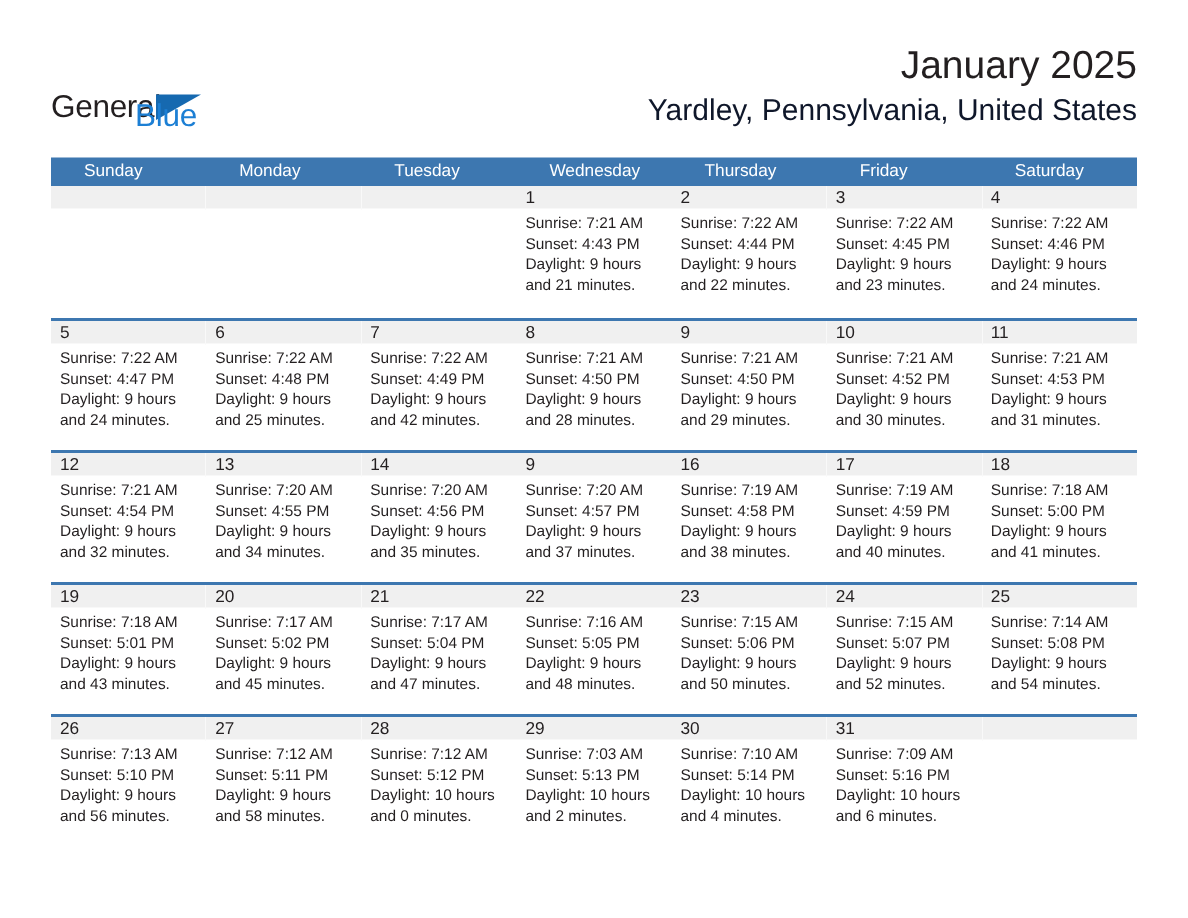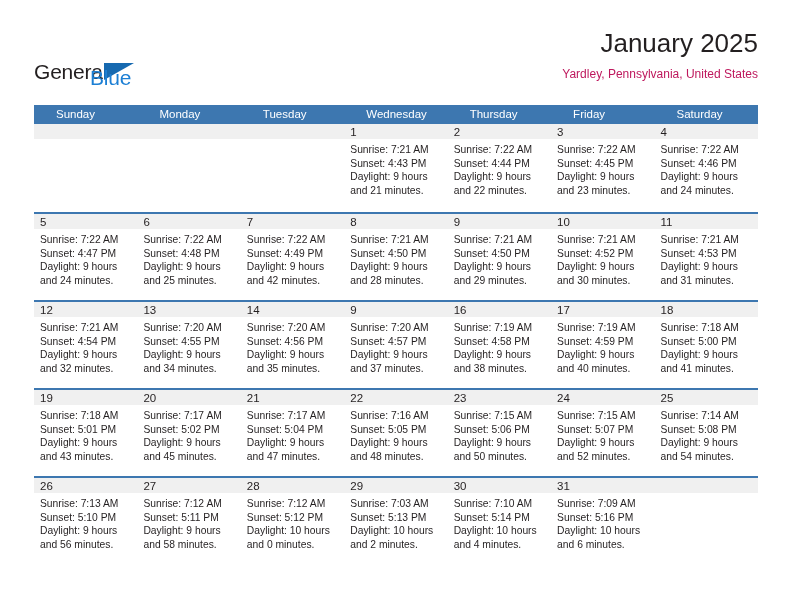--- a/index.html
+++ b/index.html
@@ -73,22 +73,22 @@
     top: 0;
     text-align: right;
   }
   .month-title {
     font-size: 26px;
     color: #231f20;
     line-height: 30px;
     white-space: nowrap;
   }
   .location-title {
-    font-size: 12px;
-    color: #be185d;
+    font-size: 20px;
+    color: #0f172a;
     line-height: 20px;
     margin-top: 6px;
     white-space: nowrap;
   }
 
   
   .calendar {
     position: absolute;
     left: 34px;
     top: 105px;

